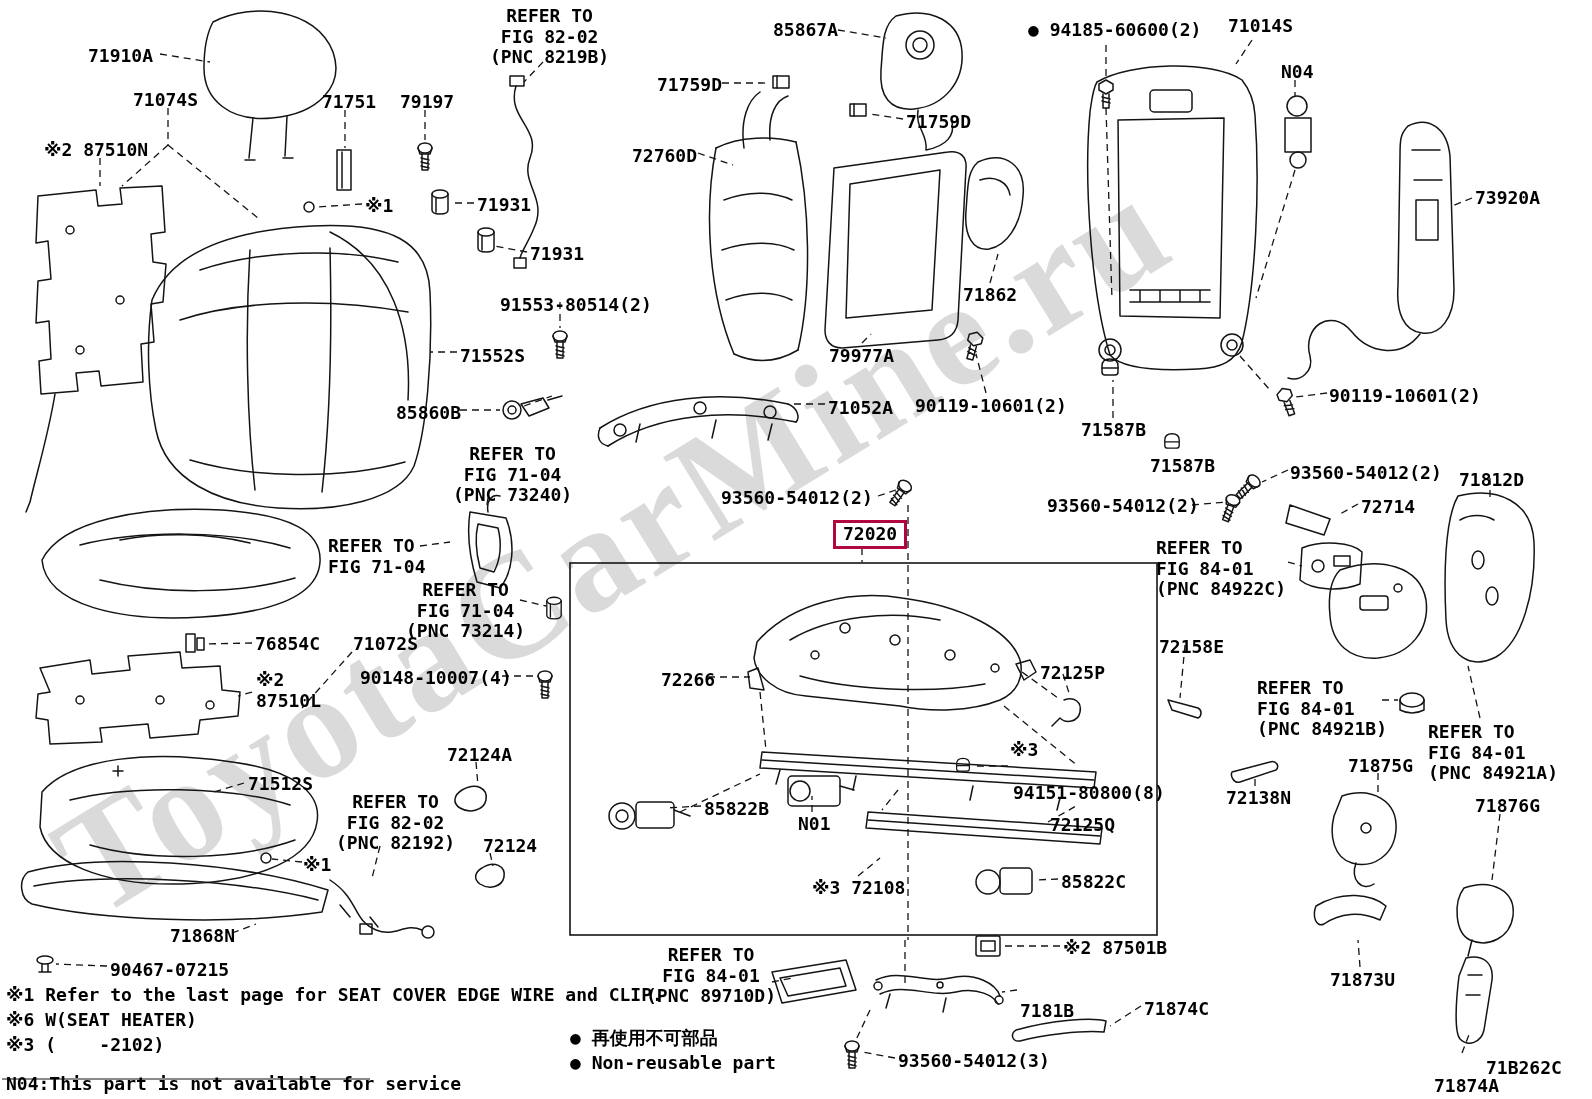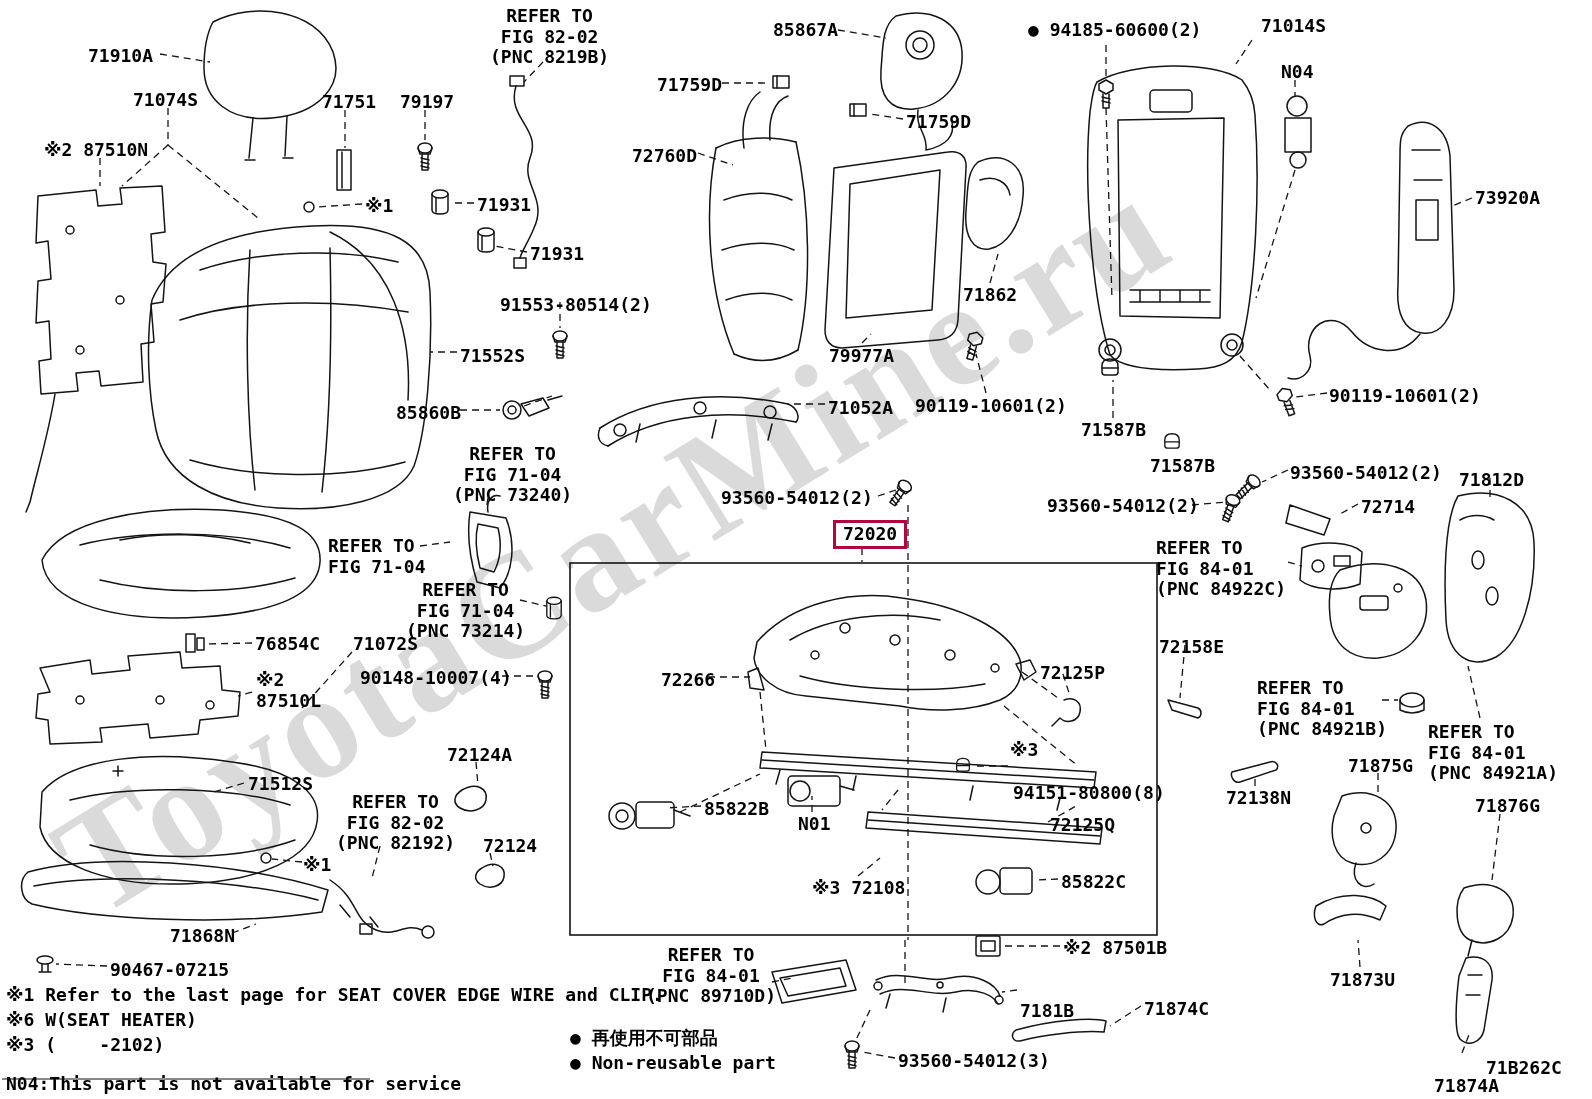--- a/index.html
+++ b/index.html
@@ -401,21 +401,21 @@
 FIG 82-02
 (PNC 8219B)</div>
       <div class="lbl" style="left: 365px; top: 196px;">※1</div>
       <div class="lbl" style="left: 477px; top: 195px;">71931</div>
       <div class="lbl" style="left: 530px; top: 244px;">71931</div>
       <div class="lbl" style="left: 773px; top: 20px;">85867A</div>
       <div class="lbl" style="left: 657px; top: 75px;">71759D</div>
       <div class="lbl" style="left: 906px; top: 112px;">71759D</div>
       <div class="lbl" style="left: 632px; top: 146px;">72760D</div>
       <div class="lbl" style="left: 1028px; top: 20px;">● 94185-60600(2)</div>
-      <div class="lbl" style="left: 1228px; top: 16px; margin-left: 33px;">71014S</div>
+      <div class="lbl" style="left: 1228px; top: 16px;">71014S</div>
       <div class="lbl" style="left: 1281px; top: 62px;">N04</div>
       <div class="lbl" style="left: 1475px; top: 188px;">73920A</div>
       <div class="lbl" style="left: 963px; top: 285px;">71862</div>
       <div class="lbl" style="left: 829px; top: 346px;">79977A</div>
       <div class="lbl" style="left: 500px; top: 295px;">91553-80514(2)</div>
       <div class="lbl" style="left: 460px; top: 346px;">71552S</div>
       <div class="lbl" style="left: 396px; top: 403px;">85860B</div>
       <div class="lbl" style="left: 828px; top: 398px;">71052A</div>
       <div class="lbl" style="left: 915px; top: 396px;">90119-10601(2)</div>
       <div class="lbl" style="left: 1081px; top: 420px;">71587B</div>

